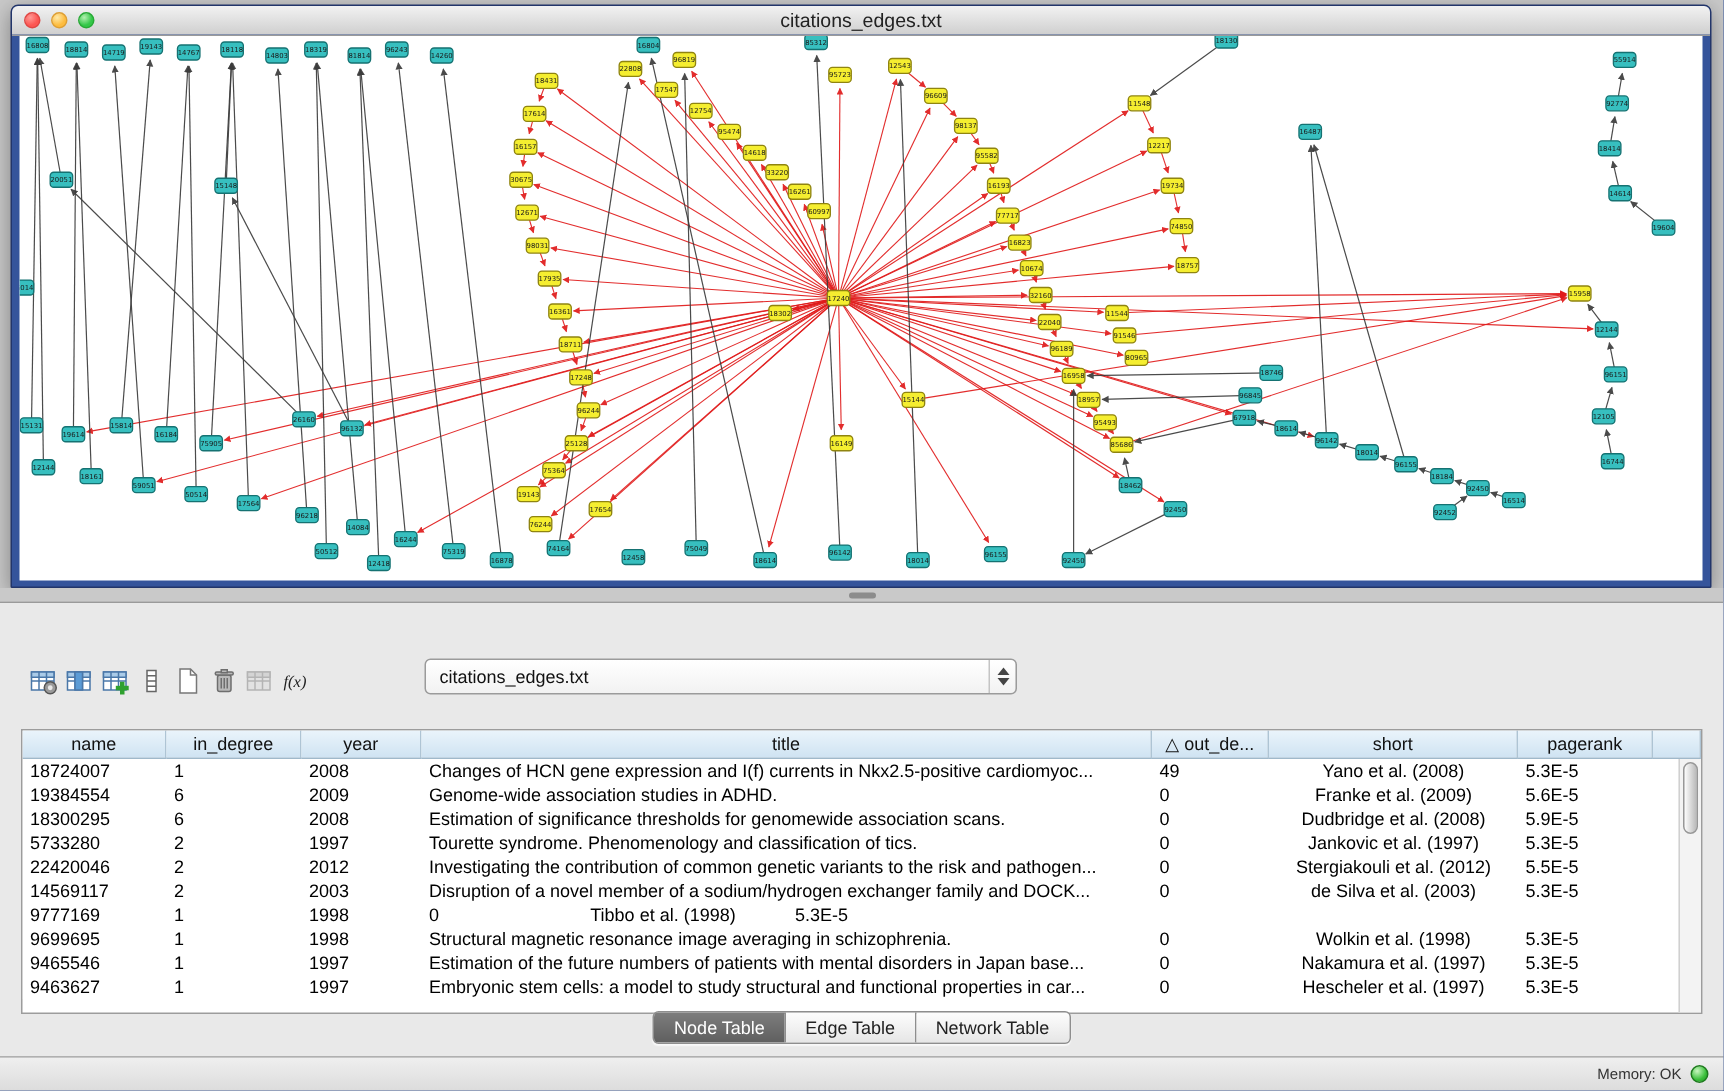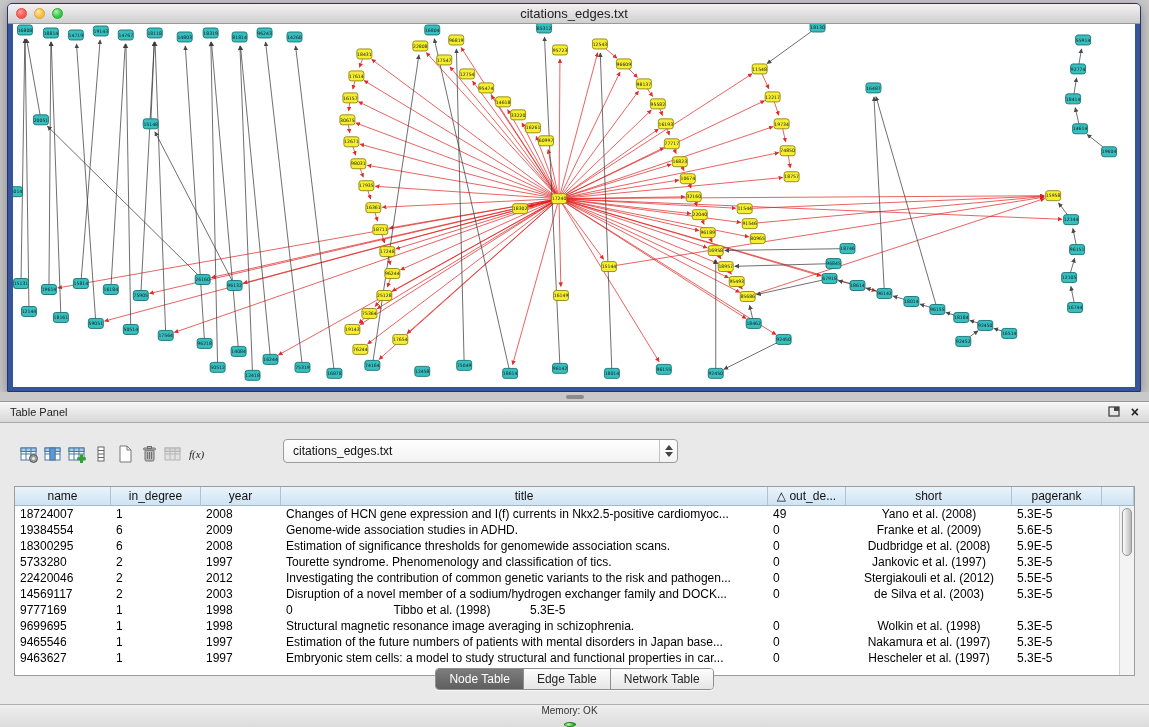--- a/index.html
+++ b/index.html
@@ -61,32 +61,32 @@
   .td { font-size:12px; color:#000; line-height:16px; padding-left:5px;
     white-space:nowrap; overflow:hidden; }
   .col0{width:96px}.col1{width:90px}.col2{width:80px}.col3{width:487px}
   .col4{width:78px}.col5{width:166px}.col6{width:90px}.colf{flex:1}
   .td.col5 { text-align:center; padding-left:0; }
   .vscroll { position:absolute; right:0; top:19px; bottom:0; width:15px;
     background:#f3f3f3; border-left:1px solid #d0d0d0; }
   .vthumb { position:absolute; left:2px; right:2px; top:2px; height:48px;
     background:linear-gradient(90deg,#fdfdfd,#b9b9b9); border:1px solid #979797; border-radius:5px; }
 
-  .tabs { position:absolute; left:0; right:0; top:266px; display:flex; justify-content:center; }
+  .tabs { position:absolute; left:0; right:0; top:272px; display:flex; justify-content:center; }
   .tab-group { display:flex; border:1px solid #8e8e8e; border-radius:4px; overflow:hidden;
     box-shadow:0 1px 1px rgba(255,255,255,.7); }
   .tab { font-size:12px; padding:3px 13px; background:linear-gradient(#fdfdfd,#e6e6e6);
     color:#222; border-right:1px solid #8e8e8e; line-height:14px; }
   .tab:last-child { border-right:none; }
   .tab.active { background:linear-gradient(#7d7d7d,#5f5f5f); color:#fff; }
 
   
   .status-bar { position:absolute; left:0; top:704px; width:100%; height:23px;
     background:linear-gradient(#efefef,#dcdcdc); border-top:1px solid #b0b0b0;
-    display:flex; align-items:center; justify-content:flex-end; padding-right:10px; gap:6px;flex-direction:column; }
+    display:flex; align-items:center; justify-content:flex-end; padding-right:10px; gap:6px; }
   .mem-label { font-size:10px; color:#333; }
   .mem-dot { width:12px; height:12px; border-radius:50%;
     background:radial-gradient(circle at 35% 30%, #c9f7c0, #3bbf3b 60%, #1f8f1f); border:1px solid #1d7a1d; }
 </style>
 </head>
 <body>
 
 <div class="desktop">
 
   <div class="net-window">
@@ -750,32 +750,20 @@
           </svg>
       </div>
     </div>
   </div>
 
   <div class="splitter">
     <div class="grip"></div>
   </div>
 
   <div class="table-panel">
-    <div class="panel-header">
-      <span class="panel-title">Table Panel</span>
-      <span class="panel-actions">
-        <span>
-          <svg width="13" height="12">
-              <rect x="1" y="2" width="10" height="9" fill="none" stroke="#444" stroke-width="1.3"></rect>
-              <rect x="6" y="2" width="5" height="4" fill="#444"></rect>
-            </svg>
-        </span>
-        <span class="close-x">×</span>
-      </span>
-    </div>
 
     <div class="toolbar" id="toolbar">
         <span class="tb-icon">
           <svg width="20" height="20">
             <rect x="2" y="4" width="15" height="12" fill="#fff" stroke="#4a77a8"></rect>
             <rect x="2" y="4" width="15" height="3.5" fill="#aacbe8" stroke="#4a77a8"></rect>
             <line x1="7" y1="4" x2="7" y2="16" stroke="#4a77a8"></line>
             <line x1="12" y1="4" x2="12" y2="16" stroke="#4a77a8"></line>
             <line x1="2" y1="10" x2="17" y2="10" stroke="#4a77a8"></line>
             <circle cx="14.5" cy="14.5" r="4" fill="#9a9a9a" stroke="#555"></circle>

